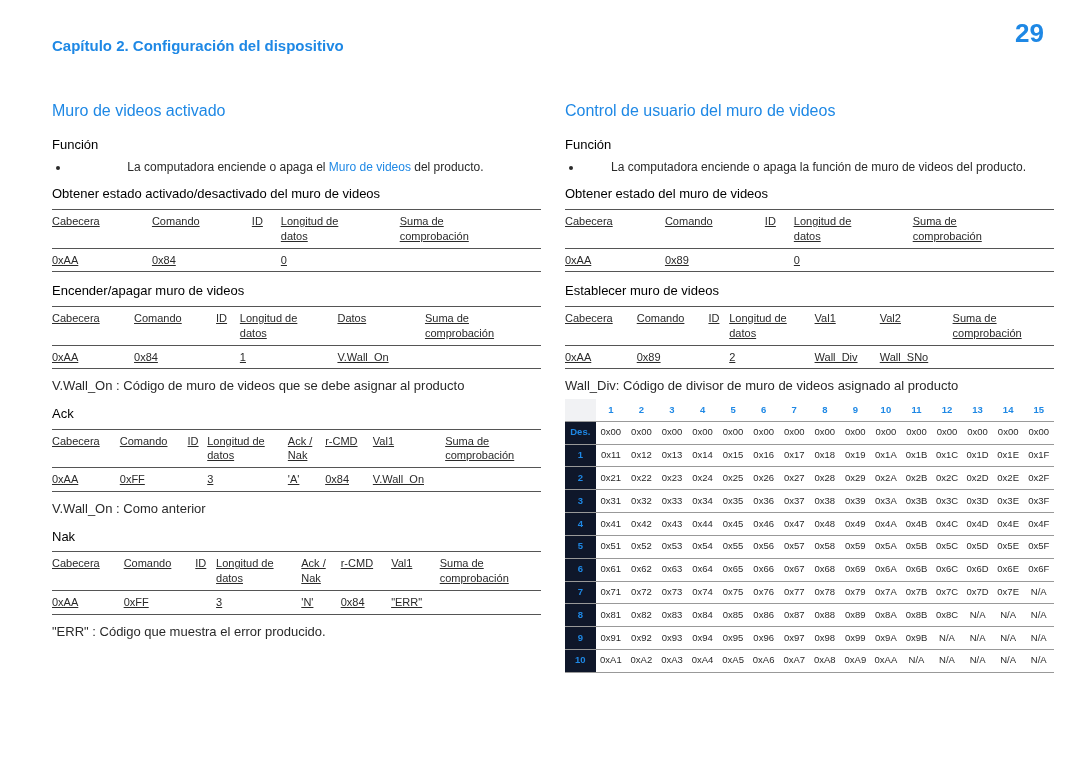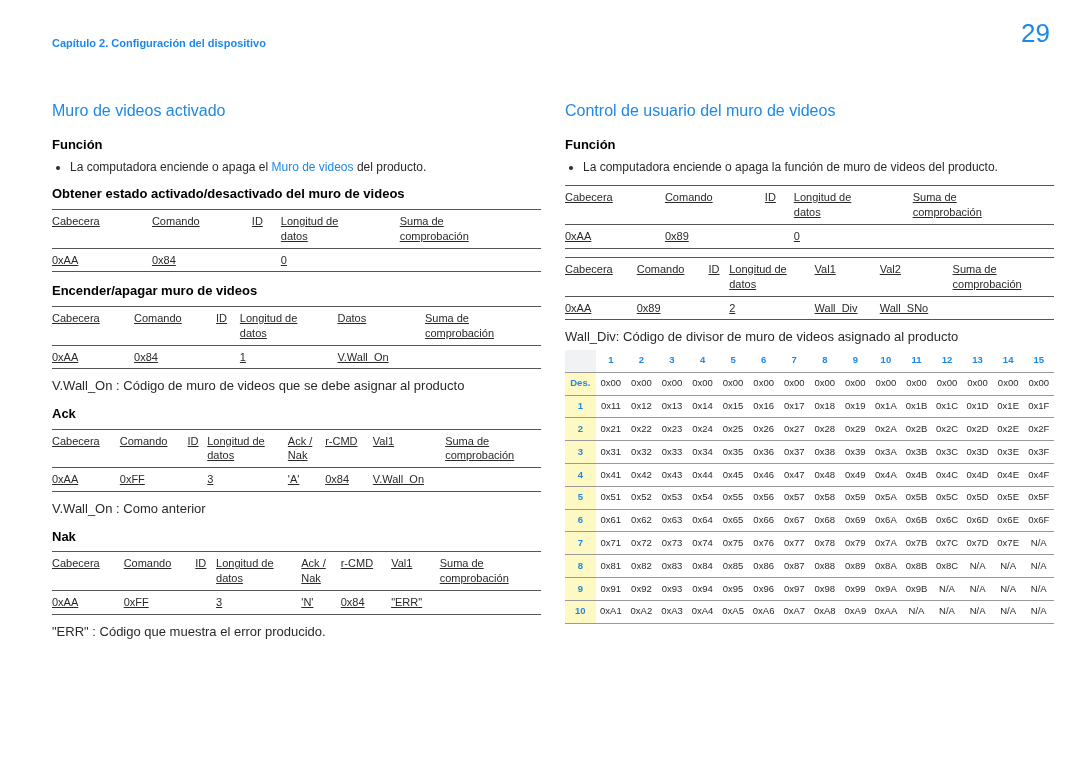--- a/index.html
+++ b/index.html
@@ -21,53 +21,53 @@
     background:#fff;
     position:relative;
     font-size:12px;
     line-height:1.35;
   }
   
   .breadcrumb{
     position:absolute;
     left:52px;top:36px;
     color:var(--blue);
-    font-size:11px;
+    font-size:15px;
     font-weight:600;
   }
   .pagenum{
     position:absolute;
-    right:30px;top:16px;
+    right:36px;top:16px;
     color:var(--blue);
     font-size:26px;
-    font-weight:400;
+    font-weight:700;
   }
   .page{
     position:absolute;
     left:52px;right:26px;
     top:100px;bottom:20px;
     display:flex;
     gap:24px;
   }
   .col{flex:1 1 50%;min-width:0;}
   
   h2.blue{
     color:var(--blue);
     font-size:16px;
     font-weight:500;
     margin:0 0 14px 0;
   }
   h3{
     font-size:13px;
-    font-weight:700;
+    font-weight:400;
     margin:10px 0 6px 0;
     color:#000;
   }
   ul.bul{margin:2px 0 10px 0;padding-left:18px;}
-  ul.bul li{margin:2px 0;}
+  ul.bul li{margin:2px 0;text-align:center;}
   .blink{color:var(--blue);}
   .sub{font-size:13px;margin:8px 0 4px 0;}
   
   table.rule{
     width:100%;
     border-collapse:collapse;
     font-size:11px;
     margin:2px 0 8px 0;
     text-decoration:underline;
   }
@@ -94,21 +94,21 @@
   table.hex th,table.hex td{
     text-align:center;
     padding:4.5px 0;
   }
   table.hex thead th{
     color:var(--blue);
     font-weight:600;
     border-bottom:1px solid #999;
   }
   table.hex tbody th{
-    background:#fef9c3;
+    background:#0f172a;
     color:var(--blue);
     font-weight:600;
     border-bottom:1px solid #999;
     width:34px;
   }
   table.hex tbody td{border-bottom:1px solid #999;}
   table.hex thead th:first-child{background:#f1f2f4;}
 </style>
 </head>
 <body>
@@ -236,20 +236,21 @@
   </div>
 
   <div class="col">
     <h2 class="blue">Control de usuario del muro de videos</h2>
 
     <h3>Función</h3>
     <ul class="bul">
         <li>La computadora enciende o apaga la función de muro de videos del producto.</li>
       </ul>
 
+    <h3>Obtener estado del muro de videos</h3>
     <table class="rule" id="tbl-get-r">
         <thead>
           <tr>
             <th>Cabecera</th>
             <th>Comando</th>
             <th>ID</th>
             <th>Longitud de<br>datos</th>
             <th>Suma de<br>comprobación</th>
           </tr>
         </thead>
@@ -257,20 +258,21 @@
           <tr>
             <td>0xAA</td>
             <td>0x89</td>
             <td></td>
             <td>0</td>
             <td></td>
           </tr>
         </tbody>
       </table>
 
+    <h3>Establecer muro de videos</h3>
     <table class="rule" id="tbl-set-r">
         <thead>
           <tr>
             <th>Cabecera</th>
             <th>Comando</th>
             <th>ID</th>
             <th>Longitud de<br>datos</th>
             <th>Val1</th>
             <th>Val2</th>
             <th>Suma de<br>comprobación</th>

